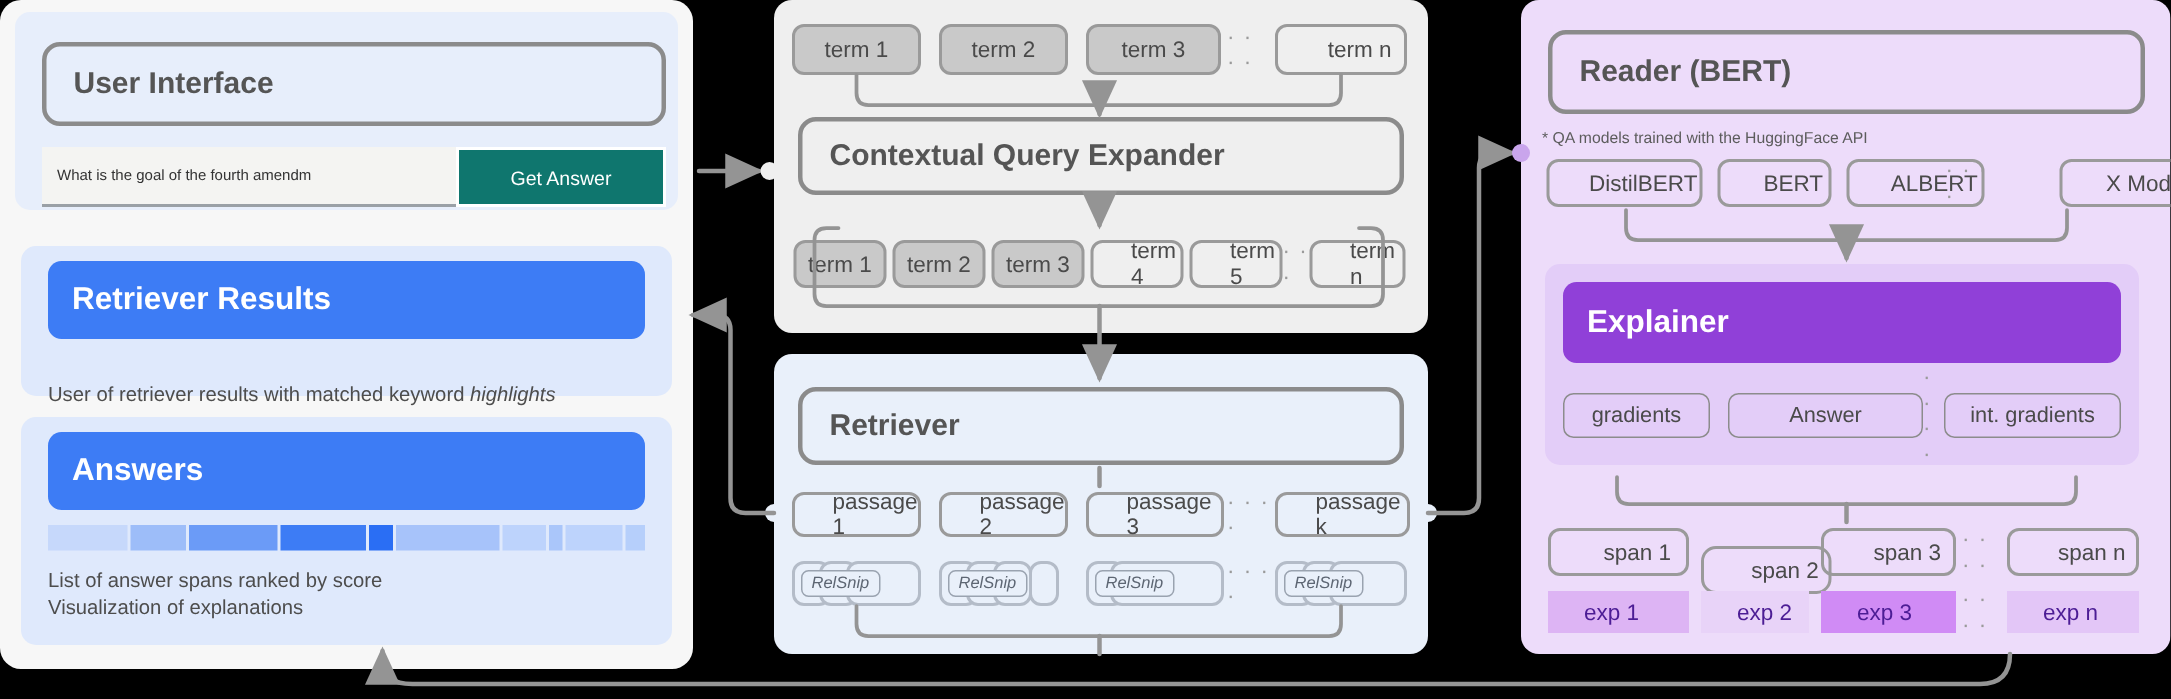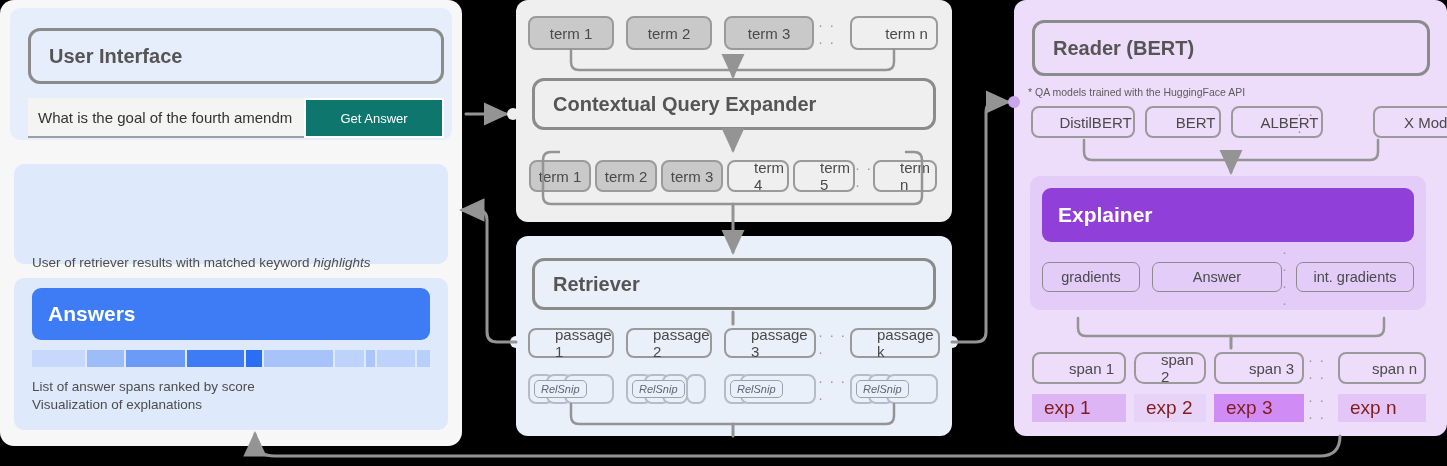--- a/index.html
+++ b/index.html
@@ -14,21 +14,21 @@
   #right-panel{left:1014px;top:0;width:433px;height:436px;background:#eddcfa;border-radius:12px;}
 
   
   .titlebar{position:absolute;border:3px solid #8b8b8b;border-radius:12px;display:flex;align-items:center;
             padding-left:18px;font-size:20px;font-weight:bold;color:#555;box-sizing:border-box;}
 
   
   #ui-card{position:absolute;left:10px;top:8px;width:442px;height:132px;background:#e7eefb;border-radius:10px;}
   #ui-title{left:18px;top:20px;width:416px;height:56px;}
   #query-row{position:absolute;left:18px;top:90px;width:416px;height:40px;display:flex;}
-  #query-input{flex:1;background:#f4f4f2;border:none;border-bottom:2px solid #9aa0a6;font-size:15px;color:#333;
+  #query-input{flex:1;background:#f4f4f2;border:none;border-bottom:2px solid #9aa0a6;font-size:10px;color:#333;
                padding:0 10px;font-family:"Liberation Sans",sans-serif;box-sizing:border-box;}
   #get-answer{width:140px;background:#0f766e;border:2px solid #ffffff;color:#fff;font-size:13px;
               font-family:"Liberation Sans",sans-serif;cursor:pointer;}
 
   #rr-card{position:absolute;left:14px;top:164px;width:434px;height:100px;background:#dfe9fc;border-radius:10px;}
   #ans-card{position:absolute;left:14px;top:278px;width:434px;height:152px;background:#dfe9fc;border-radius:10px;}
   .blue-head{position:absolute;left:18px;width:398px;height:52px;background:#3d7cf5;border-radius:9px;
              display:flex;align-items:center;padding-left:16px;color:#fff;font-size:21px;font-weight:bold;box-sizing:border-box;}
   .card-note{position:absolute;left:18px;font-size:13.5px;color:#4d4d4d;line-height:18px;white-space:pre-line;}
   .card-note i{font-style:italic;}
@@ -56,42 +56,43 @@
                       display:flex;align-items:center;box-sizing:border-box;}
 
   
   #reader-title{left:1032px;top:20px;width:398px;height:56px;background:#eddcfa;}
   #hf-note{position:absolute;left:1028px;top:86px;font-size:10.5px;color:#5c5c5c;}
   #expl-card{position:absolute;left:1030px;top:176px;width:396px;height:134px;background:#e3cdf8;border-radius:10px;}
   #expl-head{position:absolute;left:12px;top:12px;width:372px;height:54px;background:#9040d8;border-radius:9px;
              display:flex;align-items:center;padding-left:16px;color:#fff;font-size:21px;font-weight:bold;box-sizing:border-box;}
   .pchip{position:absolute;border:1.5px solid #8c8c8c;border-radius:7px;background:transparent;display:flex;
          align-items:center;justify-content:center;font-size:14.5px;color:#4a4a4a;box-sizing:border-box;}
-  .expbox{position:absolute;height:28px;display:flex;align-items:center;padding-left:12px;font-size:19px;
-          color:#7f1d1d;box-sizing:border-box;}
+  .expbox{position:absolute;height:28px;display:flex;align-items:center;padding-left:24px;font-size:15px;
+          color:#4c1d95;box-sizing:border-box;}
 
   svg.wires{position:absolute;left:0;top:0;width:1447px;height:466px;pointer-events:none;}
 </style>
 </head>
 <body>
 
 <div class="stage">
 
   <div class="panel" id="left-panel">
 
     <div id="ui-card">
       <div class="titlebar" id="ui-title">User Interface</div>
 
       <div id="query-row">
         <input id="query-input" type="text" value="What is the goal of the fourth amendm" style="">
         <button id="get-answer">Get Answer</button>
       </div>
     </div>
 
     <div id="rr-card">
+      <div class="blue-head" style="top:10px;">Retriever Results</div>
       <div class="card-note" style="top:72px;">
         <span>User of retriever results with matched keyword </span><i>highlights</i>
       </div>
     </div>
 
     <div id="ans-card">
       <div class="blue-head" style="top:10px;">Answers</div>
       <div id="heat-strip">
           <div style="width: 56px; background: rgb(198, 216, 251);"></div>
           <div style="width: 38px; background: rgb(157, 189, 249);"></div>
@@ -182,21 +183,21 @@
     <div id="expl-methods">
         <div class="pchip" style="left: 12px; top: 86px; width: 98px; height: 30px;">gradients</div>
         <div class="pchip" style="left: 122px; top: 86px; width: 130px; height: 30px;">Answer</div>
         <div class="pchip" style="left: 266px; top: 86px; width: 118px; height: 30px;">int. gradients</div>
         <div class="dots" style="left: 252px; top: 86px; width: 16px; height: 30px;">· · · ·</div>
       </div>
   </div>
 
   <div id="spans-row">
       <div class="chip clear" style="left: 1032px; top: 352px; width: 94px; height: 32px;">span 1</div>
-      <div class="chip clear" style="left: 1134px; top: 352px; width: 72px; height: 32px; border-radius: 10px;">span 2</div>
+      <div class="chip clear" style="left: 1134px; top: 364px; width: 87px; height: 32px; border-radius: 10px;">span 2</div>
       <div class="chip clear" style="left: 1214px; top: 352px; width: 90px; height: 32px;">span 3</div>
       <div class="chip clear" style="left: 1338px; top: 352px; width: 88px; height: 32px;">span n</div>
       <div class="dots" style="left: 1308px; top: 352px; width: 28px; height: 32px;">· · · ·</div>
     </div>
   <div id="exps-row">
       <div class="expbox" style="left: 1032px; top: 394px; width: 94px; background: rgb(221, 180, 244);">exp 1</div>
       <div class="expbox" style="left: 1134px; top: 394px; width: 72px; background: rgb(232, 211, 248);">exp 2</div>
       <div class="expbox" style="left: 1214px; top: 394px; width: 90px; background: rgb(208, 139, 245);">exp 3</div>
       <div class="expbox" style="left: 1338px; top: 394px; width: 88px; background: rgb(227, 198, 247);">exp n</div>
       <div class="dots" style="left: 1308px; top: 394px; width: 28px; height: 28px;">· · · ·</div>

